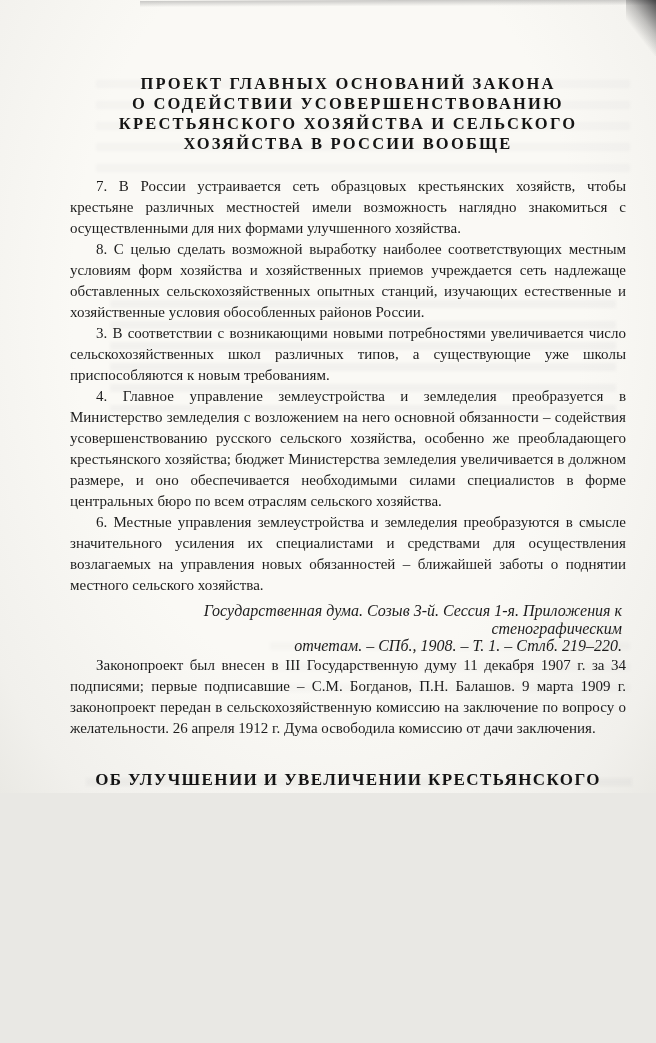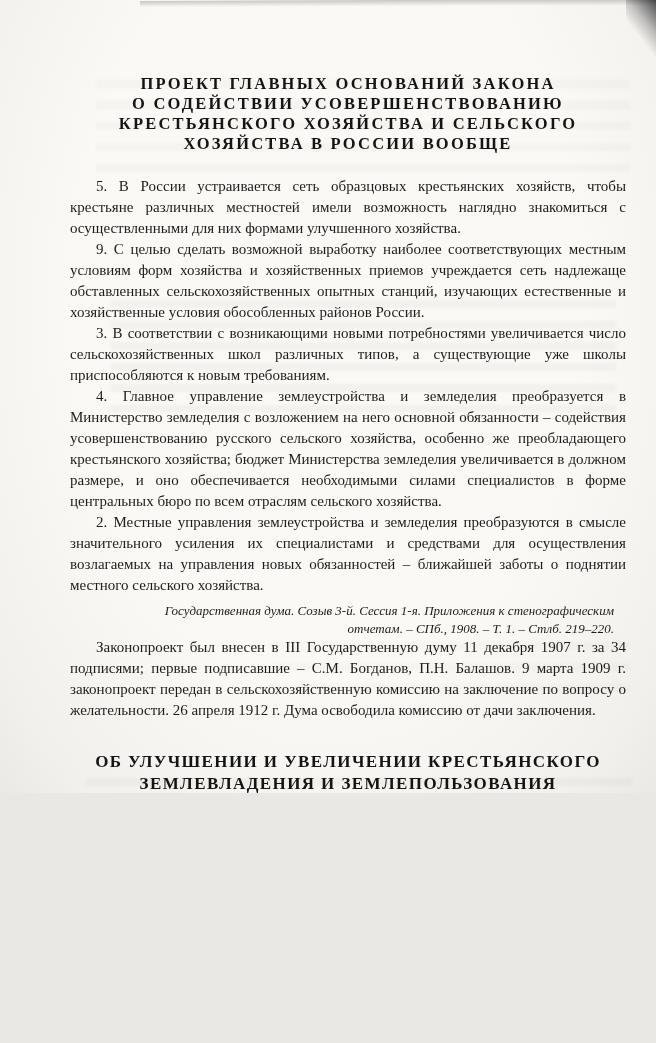--- a/index.html
+++ b/index.html
@@ -66,23 +66,23 @@
   p.body {
     margin: 0;
     font-size: 15px;
     line-height: 21px;
     text-align: justify;
     text-indent: 26px;
     hyphens: auto;
     -webkit-hyphens: auto;
   }
   .citation {
-    margin: 6px 12px 0 0;
+    margin: 6px 4px 0 0;
     font-style: italic;
-    font-size: 13px;
+    font-size: 16px;
     line-height: 17.5px;
     text-align: right;
     white-space: pre-line;
   }
   .commentary {
     margin-top: 12px;
   }
   .section-title {
     margin: 30px 0 0 0;
     text-align: center;
@@ -122,25 +122,25 @@
   <div class="smudge s3"></div>
   <div class="smudge s4"></div>
 
   <div class="content">
 
     <h1 class="doc-title">ПРОЕКТ ГЛАВНЫХ ОСНОВАНИЙ ЗАКОНА
 О СОДЕЙСТВИИ УСОВЕРШЕНСТВОВАНИЮ
 КРЕСТЬЯНСКОГО ХОЗЯЙСТВА И СЕЛЬСКОГО
 ХОЗЯЙСТВА В РОССИИ ВООБЩЕ</h1>
 
-    <p class="body">5. В России устраивается сеть образцовых крестьянских хозяйств, чтобы крестьяне различных местностей имели возможность наглядно знакомиться с осуществленными для них формами улучшенного хозяйства.</p>
-    <p class="body">9. С целью сделать возможной выработку наиболее соответствующих местным условиям форм хозяйства и хозяйственных приемов учреждается сеть надлежаще обставленных сельскохозяйственных опытных станций, изучающих естественные и хозяйственные условия обособленных районов России.</p>
+    <p class="body">7. В России устраивается сеть образцовых крестьянских хозяйств, чтобы крестьяне различных местностей имели возможность наглядно знакомиться с осуществленными для них формами улучшенного хозяйства.</p>
+    <p class="body">8. С целью сделать возможной выработку наиболее соответствующих местным условиям форм хозяйства и хозяйственных приемов учреждается сеть надлежаще обставленных сельскохозяйственных опытных станций, изучающих естественные и хозяйственные условия обособленных районов России.</p>
     <p class="body">3. В соответствии с возникающими новыми потребностями увеличивается число сельскохозяйственных школ различных типов, а существующие уже школы приспособляются к новым требованиям.</p>
     <p class="body">4. Главное управление землеустройства и земледелия преобразуется в Министерство земледелия с возложением на него основной обязанности – содействия усовершенствованию русского сельского хозяйства, особенно же преобладающего крестьянского хозяйства; бюджет Министерства земледелия увеличивается в должном размере, и оно обеспечивается необходимыми силами специалистов в форме центральных бюро по всем отраслям сельского хозяйства.</p>
-    <p class="body">2. Местные управления землеустройства и земледелия преобразуются в смысле значительного усиления их специалистами и средствами для осуществления возлагаемых на управления новых обязанностей – ближайшей заботы о поднятии местного сельского хозяйства.</p>
+    <p class="body">6. Местные управления землеустройства и земледелия преобразуются в смысле значительного усиления их специалистами и средствами для осуществления возлагаемых на управления новых обязанностей – ближайшей заботы о поднятии местного сельского хозяйства.</p>
 
     <p class="citation">Государственная дума. Созыв 3-й. Сессия 1-я. Приложения к стенографическим
 отчетам. – СПб., 1908. – Т. 1. – Стлб. 219–220.</p>
 
     <p class="body commentary">Законопроект был внесен в III Государственную думу 11 декабря 1907 г. за 34 подписями; первые подписавшие – С.М. Богданов, П.Н. Балашов. 9 марта 1909 г. законопроект передан в сельскохозяйственную комиссию на заключение по вопросу о желательности. 26 апреля 1912 г. Дума освободила комиссию от дачи заключения.</p>
 
     <h2 class="section-title">ОБ УЛУЧШЕНИИ И УВЕЛИЧЕНИИ КРЕСТЬЯНСКОГО
 ЗЕМЛЕВЛАДЕНИЯ И ЗЕМЛЕПОЛЬЗОВАНИЯ</h2>
 
     <h3 class="section-subtitle">Основные положения</h3>

